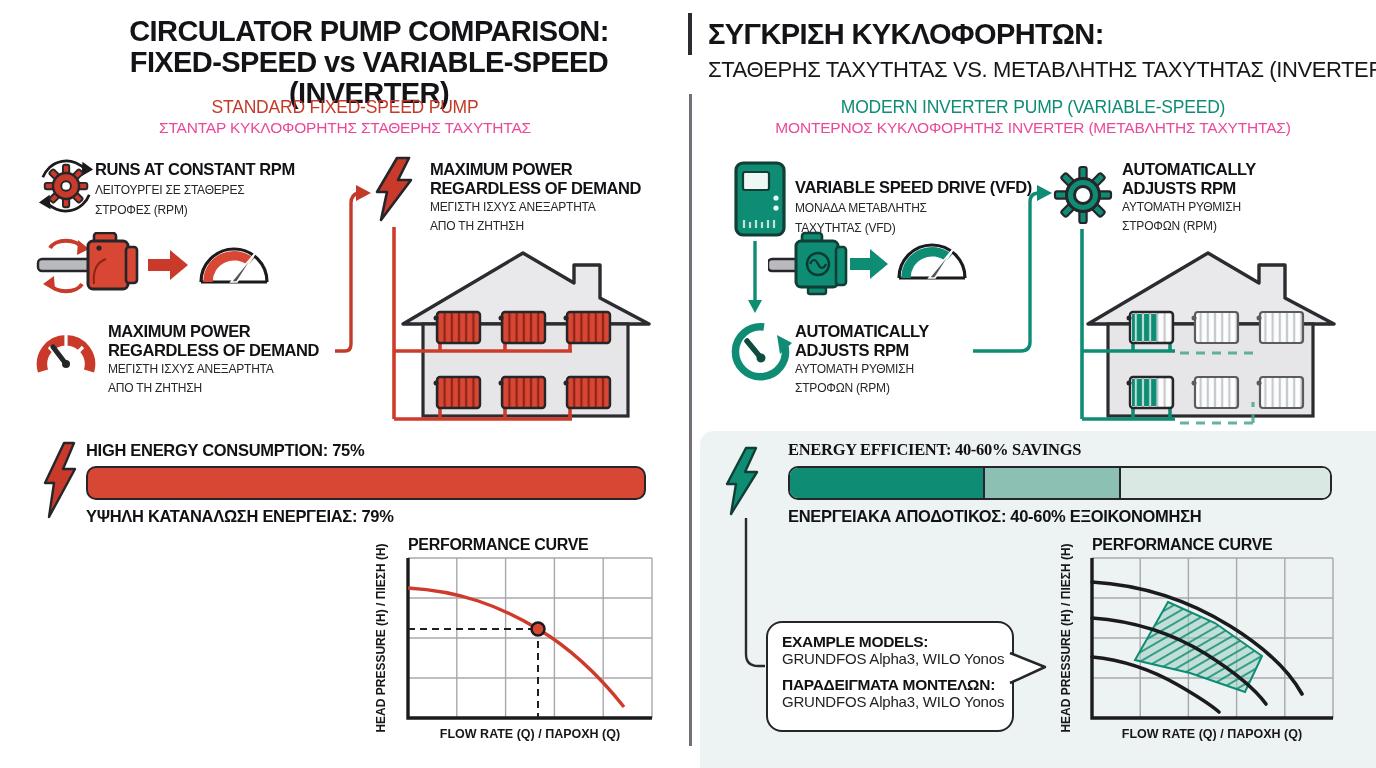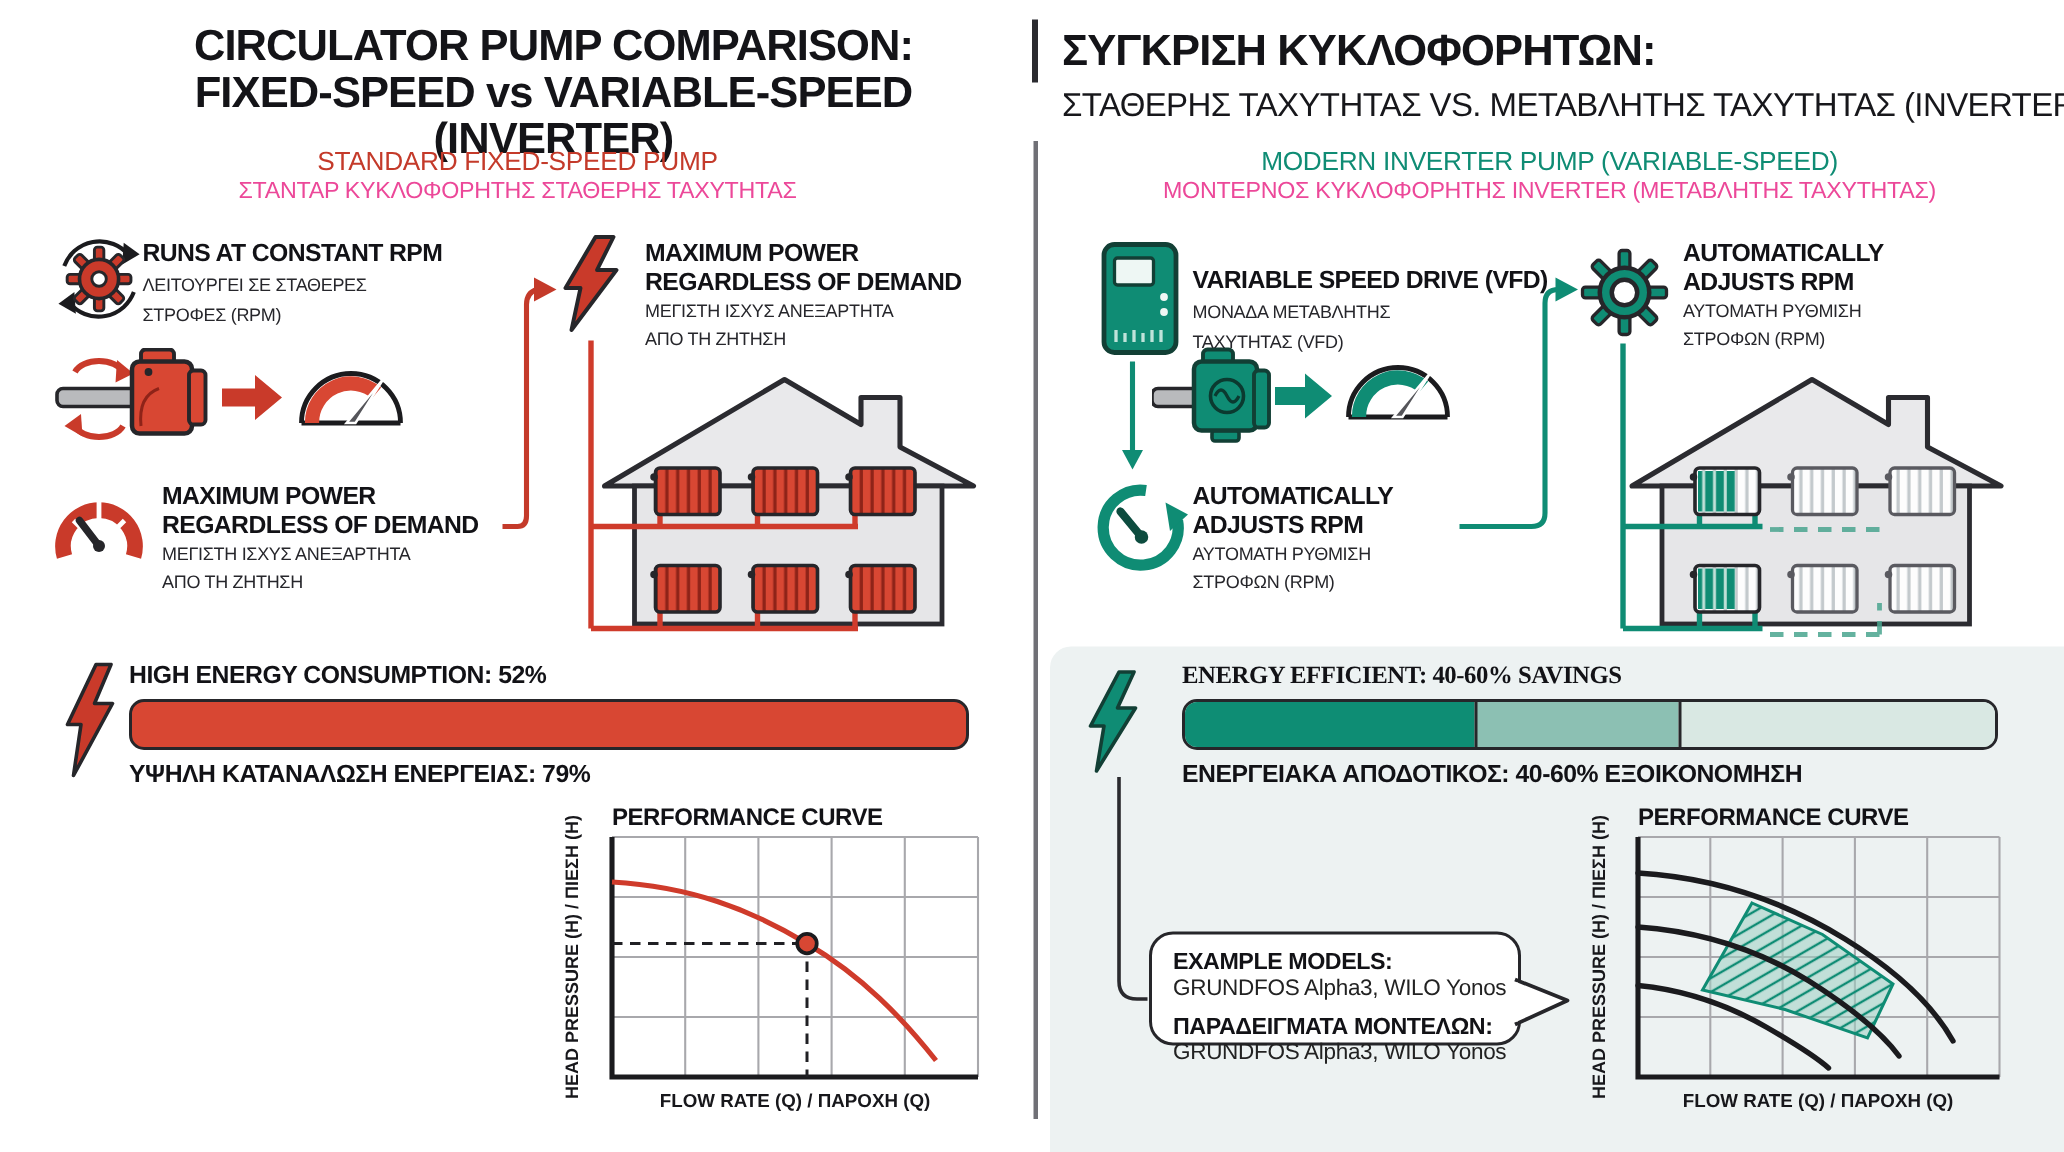--- a/index.html
+++ b/index.html
@@ -217,21 +217,21 @@
   <div class="abs" style="left:430px;top:160px;z-index:4;">
     <div class="ft nw">MAXIMUM POWER</div>
     <div class="ft nw">REGARDLESS OF DEMAND</div>
     <div class="fd nw">ΜΕΓΙΣΤΗ ΙΣΧΥΣ ΑΝΕΞΑΡΤΗΤΑ</div>
     <div class="fd nw">ΑΠΟ ΤΗ ΖΗΤΗΣΗ</div>
   </div>
 
   <svg class="abs" style="left:42px;top:441px;z-index:3;" width="36" height="78" viewBox="0 0 36 78">
     <polygon points="22,2 3,42 12,42 7,76 33,28 21,28 32,2" fill="#c93a2a" stroke="#26262a" stroke-width="2.4" stroke-linejoin="round"></polygon>
   </svg>
-  <div class="abs enLabel nw" style="left:86px;top:441px;z-index:4;">HIGH ENERGY CONSUMPTION: 52%</div>
+  <div class="abs enLabel nw" style="left:86px;top:441px;z-index:4;">HIGH ENERGY CONSUMPTION: 75%</div>
   <div class="abs bar" style="left:86px;top:466px;width:560px;height:34px;background:#d84733;z-index:3;"></div>
   <div class="abs enLabel nw" style="left:86px;top:507px;z-index:4;">ΥΨΗΛΗ ΚΑΤΑΝΑΛΩΣΗ ΕΝΕΡΓΕΙΑΣ: 79%</div>
 
   <svg class="abs" style="left:375px;top:530px;z-index:3;" width="300" height="222" viewBox="0 0 300 222">
     <text x="33" y="20" class="ct">PERFORMANCE CURVE</text>
     <g stroke="#a8a8ac" stroke-width="1.4">
       <line x1="33" y1="28" x2="33" y2="188"></line>
         <line x1="81.8" y1="28" x2="81.8" y2="188"></line>
       <line x1="130.6" y1="28" x2="130.6" y2="188"></line>
         <line x1="179.4" y1="28" x2="179.4" y2="188"></line>
@@ -327,21 +327,21 @@
     <polygon points="22,2 3,38 12,38 7,68 33,26 21,26 32,2" fill="#0f8c74" stroke="#123f35" stroke-width="2.4" stroke-linejoin="round"></polygon>
   </svg>
   <div class="abs enLabel nw" style="left:788px;top:440px;z-index:4;font-family:Liberation Serif, serif;">ENERGY EFFICIENT: 40-60% SAVINGS</div>
   <div class="abs bar" style="left:788px;top:466px;width:544px;height:34px;overflow:hidden;display:flex;background:#d9e8e3;z-index:3;">
     <div class="seg" style="width:36%;background:#0e8d74;"></div>
     <div class="seg" style="width:25%;background:#8cc0b3;border-left:2px solid #26262a;"></div>
     <div class="seg" style="width:39%;background:#d9e8e3;border-left:2px solid #26262a;"></div>
   </div>
   <div class="abs enLabel nw" style="left:788px;top:507px;z-index:4;">ΕΝΕΡΓΕΙΑΚΑ ΑΠΟΔΟΤΙΚΟΣ: 40-60% ΕΞΟΙΚΟΝΟΜΗΣΗ</div>
 
-  <div class="abs" style="left:766px;top:621px;width:248px;height:76px;background:#ffffff;border:2.5px solid #26262a;border-radius:16px;
+  <div class="abs" style="left:766px;top:621px;width:248px;height:111px;background:#ffffff;border:2.5px solid #26262a;border-radius:16px;
               box-sizing:border-box;padding:10px 14px;z-index:4;">
     <div class="bubT nw">EXAMPLE MODELS:</div>
     <div class="bubV nw">GRUNDFOS Alpha3, WILO Yonos</div>
     <div class="bubT nw" style="margin-top:9px;">ΠΑΡΑΔΕΙΓΜΑΤΑ ΜΟΝΤΕΛΩΝ:</div>
     <div class="bubV nw">GRUNDFOS Alpha3, WILO Yonos</div>
   </div>
   <svg class="abs" style="left:1008px;top:650px;z-index:5;" width="42" height="36" viewBox="0 0 42 36">
     <path d="M2,3 L37,17 L2,33" fill="#ffffff" stroke="#26262a" stroke-width="2.5" stroke-linejoin="round"></path>
     <rect x="0" y="5" width="4" height="26" fill="#ffffff"></rect>
   </svg>

